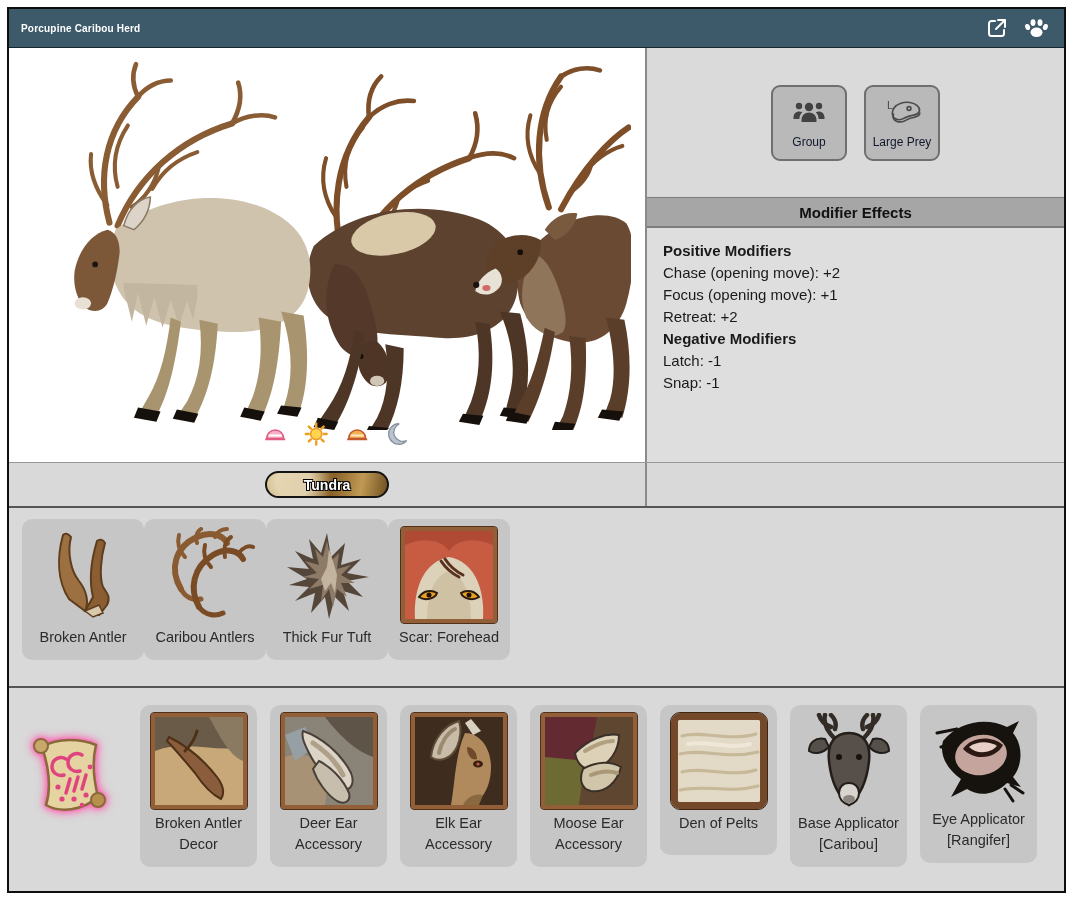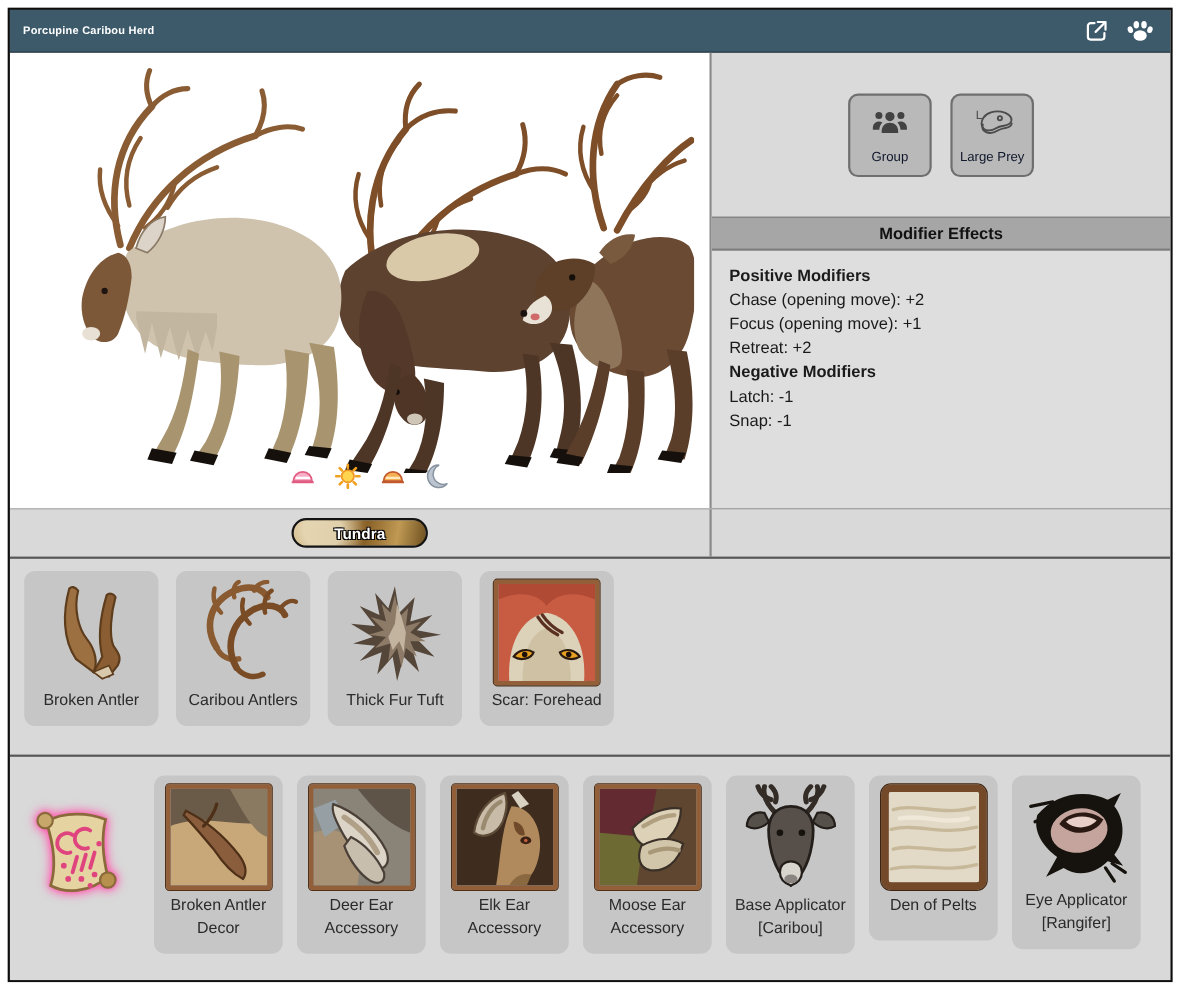--- a/index.html
+++ b/index.html
@@ -62,21 +62,21 @@
   .stat-pill {
     width:130px; height:27px; border-radius:14px; border:2px solid;
     font-size:14.5px; display:flex; align-items:center; justify-content:center; cursor:pointer;
   }
   .pill-speed  { background:#9d80c6; border-color:#6f4fa0; color:#503a78; }
   .pill-wisdom { background:#5fc0c4; border-color:#2f8f93; color:#1b5d60; }
   .pill-smarts { background:#68c162; border-color:#3d8f3a; color:#27602­4; }
   .pill-smarts { color:#276024; }
   
   .items { border-top:2px solid #565656; background:#d9d9d9; display:flex; align-items:flex-start; }
-  .drops { flex:0 0 180px; padding:11px 0 0 13px; gap:16px; }
+  .drops { flex:0 0 180px; padding:11px 0 0 13px; gap:0; }
   .customizations { flex:1; padding:17px 0 0 0; }
   .card {
     background:#c6c6c6; border-radius:10px; display:flex; flex-direction:column;
     align-items:center; padding:8px 0 12px 0; cursor:pointer;
   }
   .drops .card { width:122px; min-height:140px; }
   .customizations .card { width:117px; margin-left:13px; min-height:150px; }
   .thumb { display:flex; align-items:center; justify-content:center; }
   .framed { border:4px solid #935f39; outline:1px solid #4f3018; border-radius:3px; overflow:hidden; background:#888; }
   .log-frame { border:7px solid #74492a; outline:1px solid #3e2512; border-radius:9px; overflow:hidden; }
@@ -434,20 +434,36 @@
           <path d="M30,36 C44,22 60,16 74,18 C74,34 64,48 50,52 C40,54 32,48 30,36 Z" fill="#ddd2b8" stroke="#3a3028" stroke-width="2"></path>
           <path d="M40,34 C50,28 60,24 68,24" stroke="#b0a080" stroke-width="4" fill="none" stroke-linecap="round"></path>
           <path d="M38,52 C52,44 66,44 76,50 C72,66 60,76 46,74 C36,72 34,62 38,52 Z" fill="#d2c6aa" stroke="#3a3028" stroke-width="2"></path>
           <path d="M46,58 C56,54 66,54 72,56" stroke="#a89878" stroke-width="4" fill="none" stroke-linecap="round"></path>
         </svg>
       </div>
       <div class="card-label">Moose Ear Accessory</div>
     </div>
 
     <div class="card">
+      <div class="thumb log-frame">
+        <svg width="82" height="82" viewBox="0 0 82 82">
+          <rect width="82" height="82" fill="#e2d9c6"></rect>
+          <g stroke="#c6b898" stroke-width="3" fill="none" stroke-linecap="round">
+            <path d="M4,16 C24,10 50,22 78,14"></path>
+            <path d="M2,34 C26,28 48,40 80,32"></path>
+            <path d="M4,52 C24,46 52,58 78,50"></path>
+            <path d="M2,70 C28,64 50,74 80,66"></path>
+          </g>
+          <path d="M10,24 C30,20 50,30 72,24" stroke="#efe8d8" stroke-width="4" fill="none" stroke-linecap="round"></path>
+        </svg>
+      </div>
+      <div class="card-label">Den of Pelts</div>
+    </div>
+
+    <div class="card">
       <div class="thumb">
         <svg width="96" height="96" viewBox="0 0 96 96">
           <g stroke="#332c26" stroke-width="4.5" fill="none" stroke-linecap="round">
             <path d="M34,26 C26,18 22,10 24,2"></path>
             <path d="M30,14 C24,12 20,8 18,2"></path>
             <path d="M34,16 C36,10 34,6 30,2"></path>
             <path d="M62,26 C70,18 74,10 72,2"></path>
             <path d="M66,14 C72,12 76,8 78,2"></path>
             <path d="M62,16 C60,10 62,6 66,2"></path>
           </g>
@@ -457,36 +473,20 @@
           <path d="M48,70 C54,70 58,74 58,80 C58,86 54,90 48,92 C42,90 38,86 38,80 C38,74 42,70 48,70 Z" fill="#d8d4ce" stroke="#241e1a" stroke-width="2"></path>
           <ellipse cx="48" cy="86" rx="6" ry="4" fill="#8a8580"></ellipse>
           <circle cx="38" cy="44" r="3" fill="#16120e"></circle>
             <circle cx="58" cy="44" r="3" fill="#16120e"></circle>
         </svg>
       </div>
       <div class="card-label">Base Applicator [Caribou]</div>
     </div>
 
     <div class="card">
-      <div class="thumb log-frame">
-        <svg width="82" height="82" viewBox="0 0 82 82">
-          <rect width="82" height="82" fill="#e2d9c6"></rect>
-          <g stroke="#c6b898" stroke-width="3" fill="none" stroke-linecap="round">
-            <path d="M4,16 C24,10 50,22 78,14"></path>
-            <path d="M2,34 C26,28 48,40 80,32"></path>
-            <path d="M4,52 C24,46 52,58 78,50"></path>
-            <path d="M2,70 C28,64 50,74 80,66"></path>
-          </g>
-          <path d="M10,24 C30,20 50,30 72,24" stroke="#efe8d8" stroke-width="4" fill="none" stroke-linecap="round"></path>
-        </svg>
-      </div>
-      <div class="card-label">Den of Pelts</div>
-    </div>
-
-    <div class="card">
       <div class="thumb">
         <svg width="96" height="92" viewBox="0 0 96 92">
           <path d="M12,28 C28,8 56,4 76,14 L88,8 L82,20 C92,32 92,52 82,64 L90,74 L76,70 C64,82 48,84 36,76 L20,84 L30,66 C16,56 8,42 12,28 Z" fill="#16120e"></path>
           <path d="M6,20 L26,16 M10,34 L24,30 M80,72 L92,80 M74,76 L82,88" stroke="#16120e" stroke-width="3" stroke-linecap="round"></path>
           <ellipse cx="50" cy="42" rx="26" ry="20" transform="rotate(-10 50 42)" fill="#c4a49c"></ellipse>
           <path d="M32,36 C40,24 60,22 72,32 C66,44 46,50 32,36 Z" fill="#2a1812"></path>
           <path d="M38,34 C46,28 58,28 66,33 C60,40 46,42 38,34 Z" fill="#e8d0c8"></path>
         </svg>
       </div>
       <div class="card-label">Eye Applicator [Rangifer]</div>

